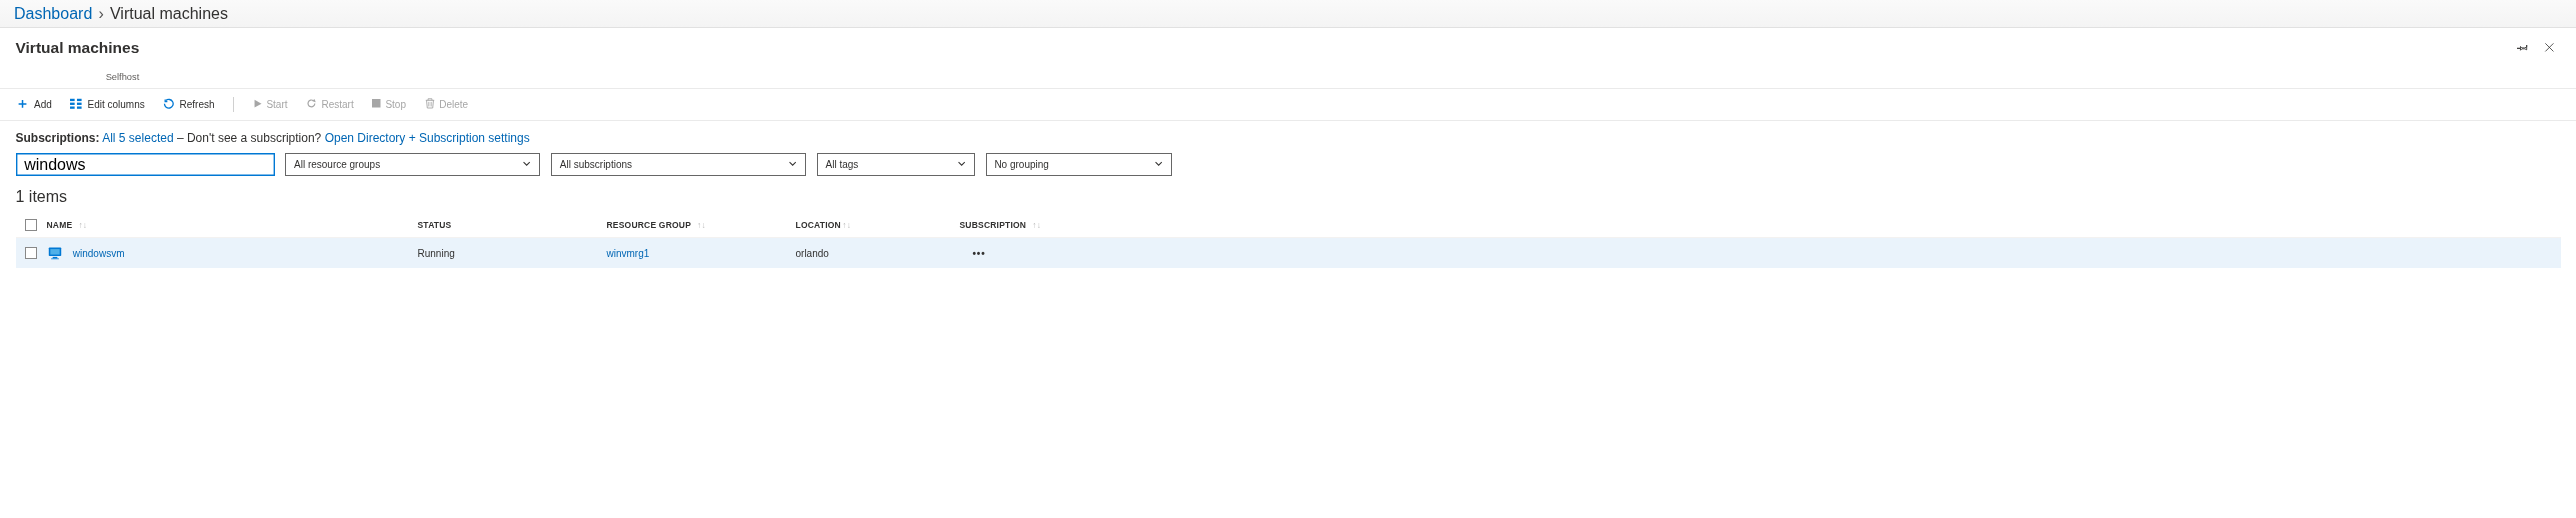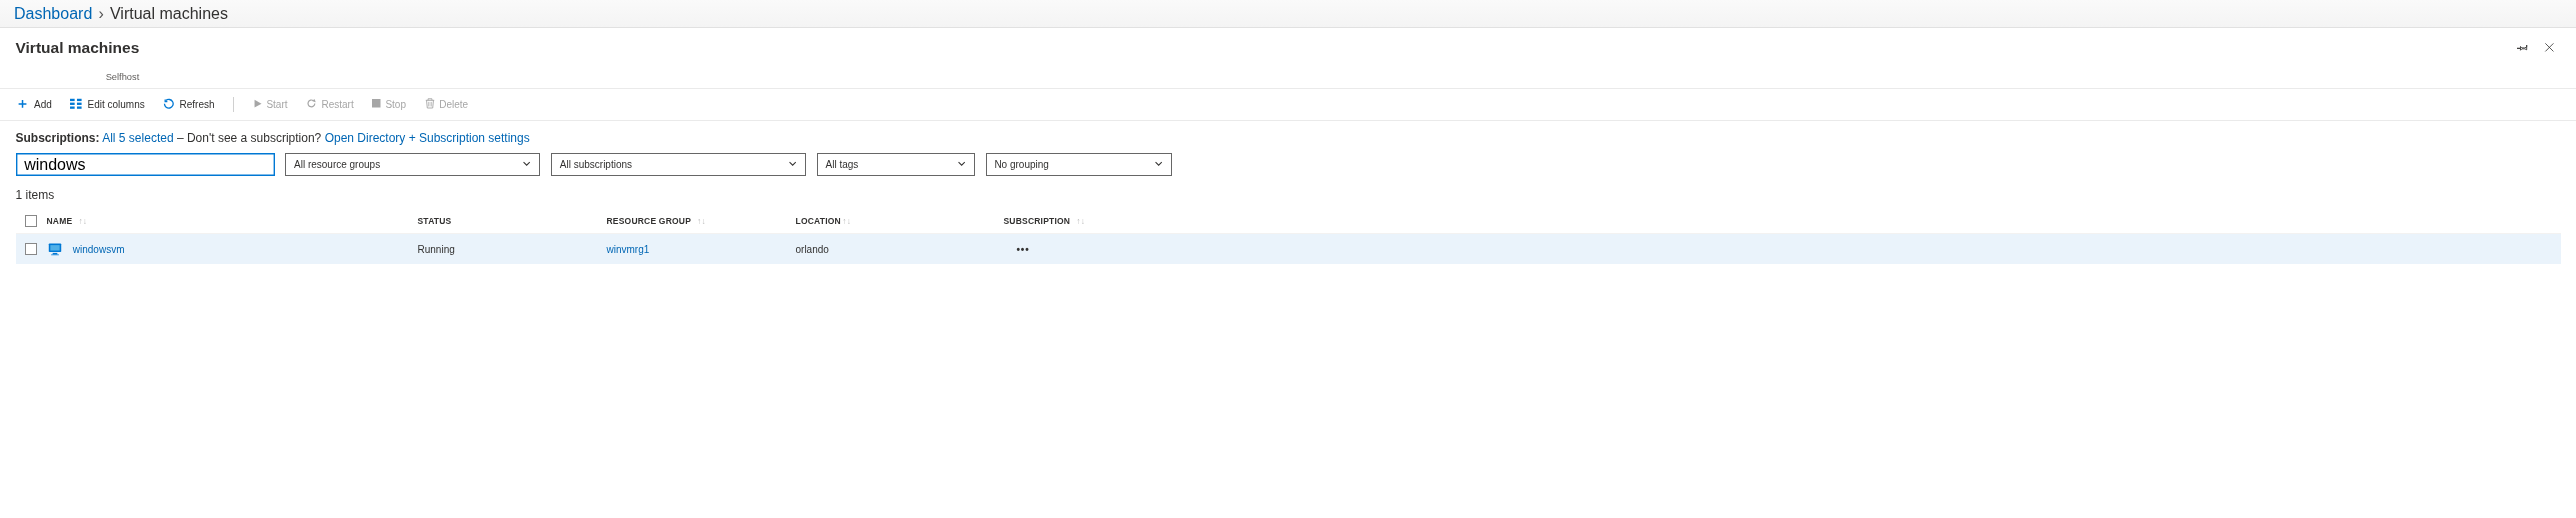--- a/index.html
+++ b/index.html
@@ -21,29 +21,29 @@
     .columns-icon { color: #0078d4; }
     .refresh-icon { color: #0078d4; }
     .sub-row { padding: 10.8px 15.5px 7.7px 15.5px; font-size: 12px; }
     .sub-row b { font-weight: 600; }
     .sub-row a { color: #0066b4; text-decoration: none; }
     .filters { padding: 0 15.5px 9.3px 15.5px; display: flex; gap: 10.8px; }
     .filter-box { border: 0.8px solid #8a8886; height: 23px; display: flex; align-items: center; justify-content: space-between; padding: 0 7.7px; background: #fff; }
     .filter-box.search { width: 259px; border: 0.8px solid #0078d4; box-shadow: 0 0 0 0.4px #0078d4 inset; }
     .filter-box input { border: none; outline: none; width: 100%; font-size: 16px; background: transparent; }
     .dd { width: 255px; cursor: pointer; color: #323130; border-color: #666;}
-    .count { padding: 3.1px 15.5px 6.2px 15.5px; font-size: 12px; }
+    .count { padding: 3.1px 15.5px 6.2px 15.5px; font-size: 16px; }
     .grid { padding: 0 15.5px; }
     .grid-head, .grid-row { display: flex; align-items: center; }
     .grid-head { font-size: 8.5px; font-weight: 600; letter-spacing: 0.2px; text-transform: uppercase; color: #323130; padding: 6.2px 0; }
     .col-check { width: 31px; display: flex; justify-content: center; }
     .col-name { width: 371px; display: flex; align-items: center; gap: 4.6px;}
     .col-status { width: 189px; }
     .col-rg { width: 189px; display:flex; align-items:center; gap:4.6px;}
-    .col-loc { width: 208px; }
+    .col-loc { width: 164px; }
     .col-sub { flex: 1; display:flex; align-items:center; gap:4.6px;}
     .col-menu { width: 39px; text-align: center; }
     .grid-row { background: #eaf3fb; padding: 7.7px 0; border-top: 0.8px solid #f3f2f1; }
     .grid-row .link { color: #0066b4; }
     .vm-icon { width: 14px; height: 14px; margin: 0 6.2px 0 1.5px; }
     .checkbox { width: 12.4px; height: 12.4px; border: 0.8px solid #888; background: #fff; }
     .sort-icon { color: #bbb; margin-left: 1.5px; font-size: 8.5px; }
     .chev-down svg { width: 9.3px; height: 9.3px; }
   </style>
 </head>

